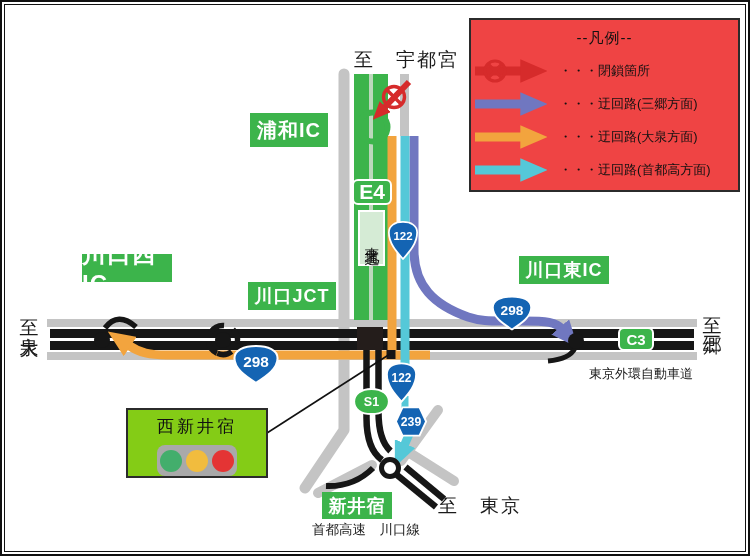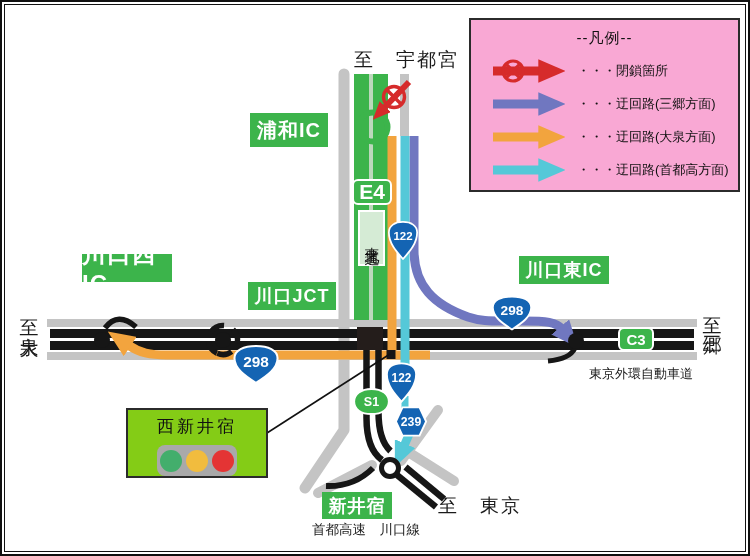--- a/index.html
+++ b/index.html
@@ -41,24 +41,24 @@
 
   .signal-box{position:absolute;background:#84cc16;border:2px solid #2b2b2b;z-index:12;box-sizing:border-box;}
   .signal-box .sb-title{text-align:center;font-size:17px;letter-spacing:3px;margin-top:5px;color:#111;}
   .signal-housing{width:80px;height:31px;background:var(--signal_housing);border-radius:8px;
                   margin:7px auto 0 auto;display:flex;align-items:center;justify-content:center;gap:4px;}
   .signal-lamp{width:22px;height:22px;border-radius:50%;}
   .tl-green{background:var(--signal_green);}
   .tl-yellow{background:var(--signal_yellow);}
   .tl-red{background:var(--signal_red);}
 
-  .legend{position:absolute;left:467px;top:16px;width:271px;height:174px;background:#f9a8d4;
+  .legend{position:absolute;left:467px;top:16px;width:271px;height:174px;background:#ef4444;
           border:2px solid #2b2b2b;z-index:20;box-sizing:border-box;}
   .legend-title{text-align:center;font-size:15px;margin-top:9px;letter-spacing:1px;color:#111;}
-  .legend-row{display:flex;align-items:center;height:33px;padding-left:18px;}
+  .legend-row{display:flex;align-items:center;height:33px;}
   .legend-row svg{flex:0 0 auto;}
   .legend-label{font-size:13px;color:#111;margin-left:8px;white-space:pre;}
 </style>
 </head>
 <body>
 
 <div class="map">
   <div class="frame-inner"></div>
 
   <svg width="0" height="0" style="position:absolute" aria-hidden="true">

